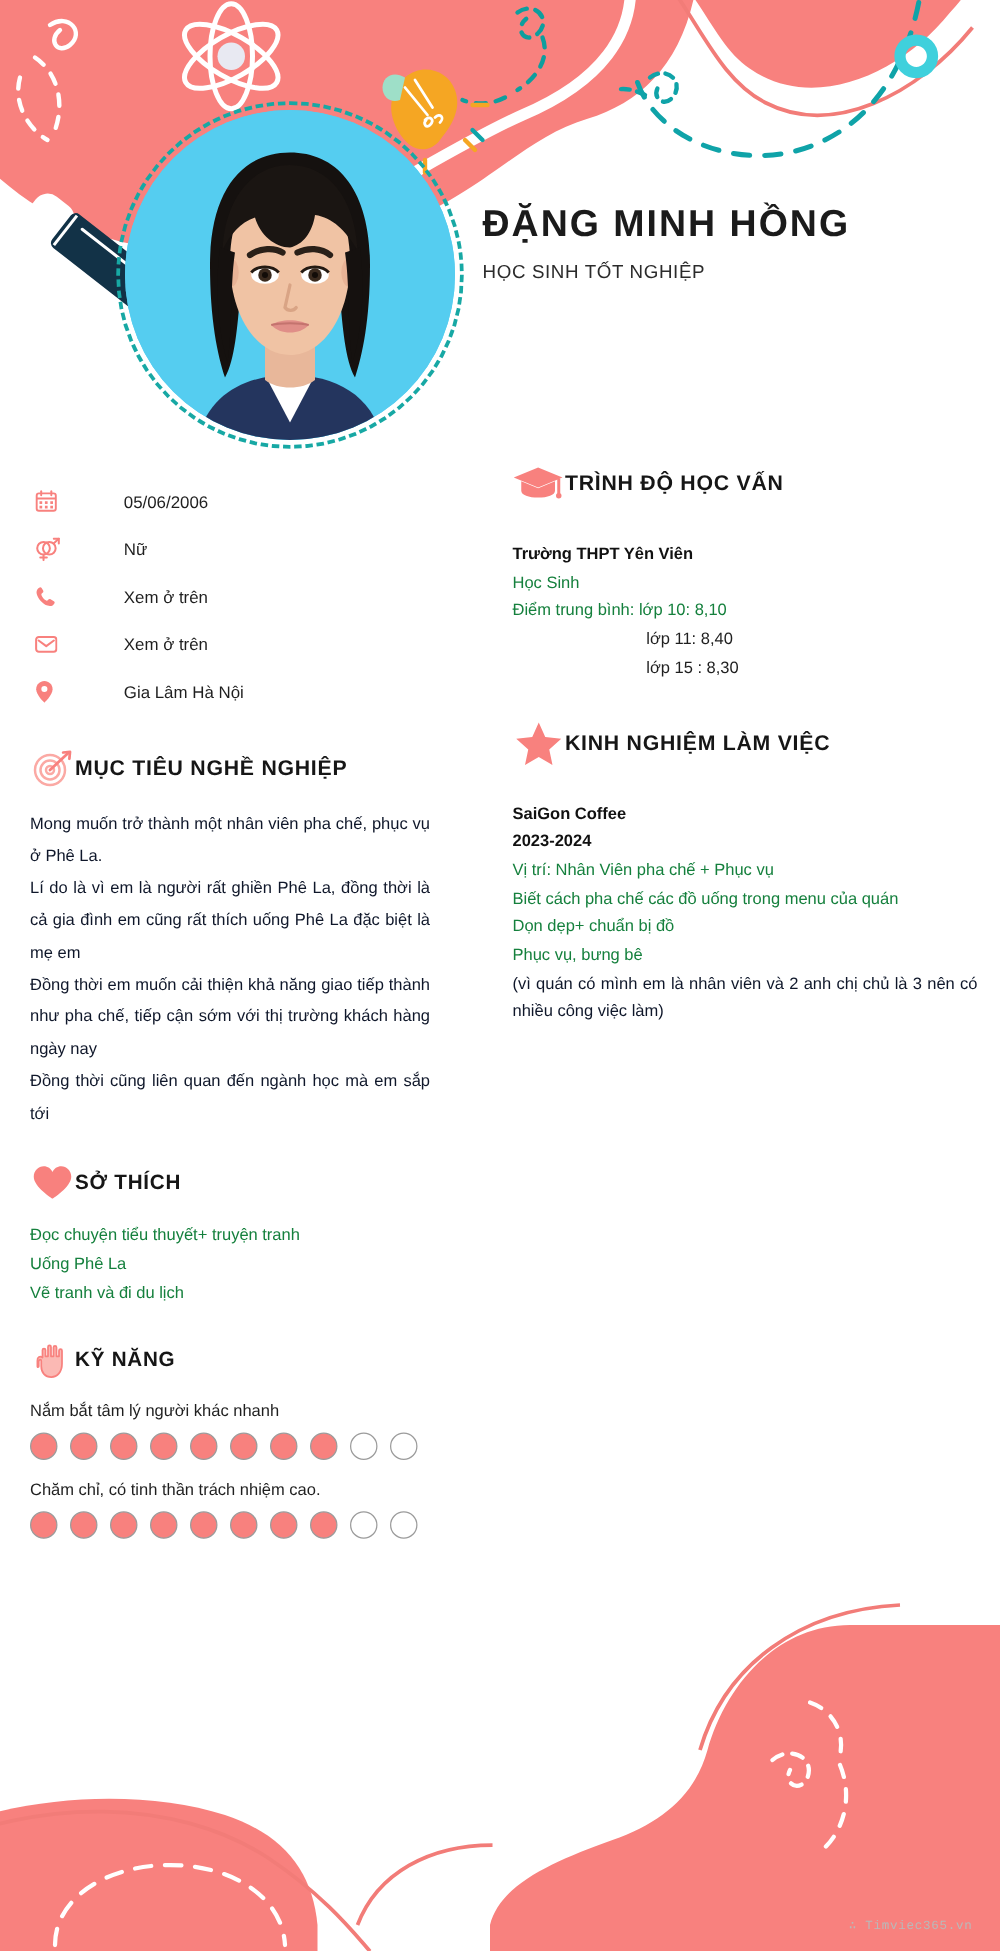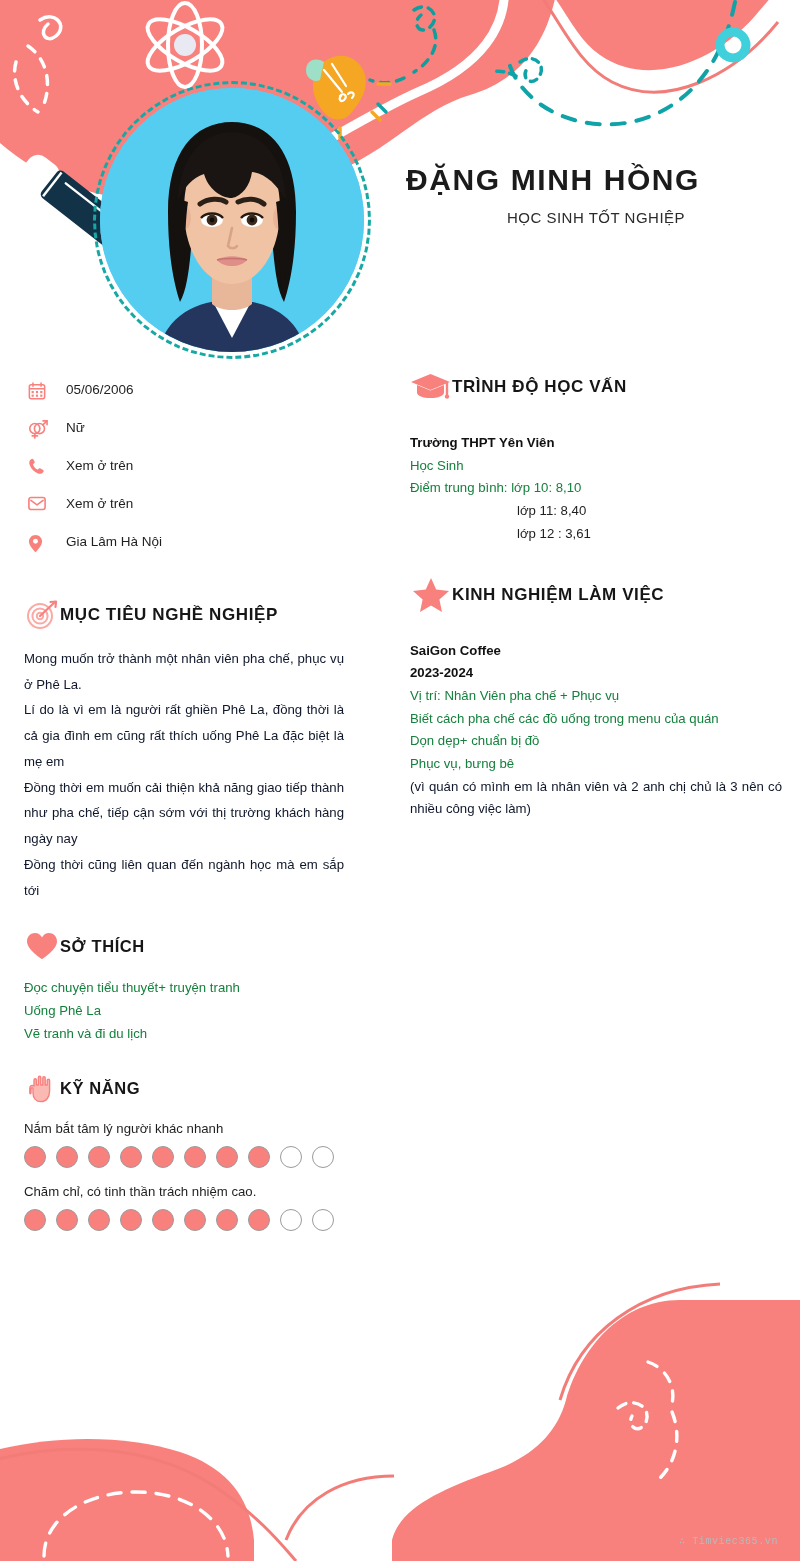--- a/index.html
+++ b/index.html
@@ -57,61 +57,61 @@
     width: 264px; height: 264px;
     border-radius: 50%;
     overflow: hidden;
     background: #55cdf0;
   }
   .photo-svg { display: block; width: 264px; height: 264px; }
 
   
   .name-block {
     position: absolute;
-    left: 406px;
+    left: 386px;
     top: 163px;
     width: 380px;
   }
   .name-title {
     font-size: 30px;
     font-weight: 700;
     letter-spacing: 1.6px;
     color: #1b1b1b;
     line-height: 1.12;
     margin: 0;
     white-space: nowrap;
   }
   .name-sub {
     font-size: 15px;
     font-weight: 400;
     letter-spacing: 0.5px;
     color: #2b2b2b;
     margin: 12px 0 0 0;
-    text-align: center;
   }
 
   
   .col-left {
     position: absolute;
     left: 24px;
     top: 382px;
     width: 320px;
   }
   .col-right {
     position: absolute;
     left: 410px;
     top: 370px;
     width: 372px;
   }
 
   
   .contact-row {
     display: flex;
-    align-items: flex-start;
+    align-items: center;
     height: 38px;
+    gap: 33px;
   }
   .contact-icon {
     width: 32px;
     min-width: 32px;
     display: flex;
     align-items: center;
     justify-content: flex-start;
     padding-left: 4px;
     box-sizing: border-box;
   }
@@ -508,21 +508,21 @@
             <circle cx="37" cy="24.6" r="2.2" fill="#F8817E"></circle>
           </svg>
         </span>
         <span class="sec-title big">TRÌNH ĐỘ HỌC VẤN</span>
       </div>
       <div style="height:14px"></div>
       <div class="bold-line">Trường THPT Yên Viên</div>
       <div class="body-line">Học Sinh</div>
       <div class="body-line">Điểm trung bình: lớp 10: 8,10</div>
       <div class="indent-line">lớp 11: 8,40</div>
-      <div class="indent-line">lớp 12 : 3,61</div>
+      <div class="indent-line">lớp 15 : 8,30</div>
     </div>
 
     <div style="margin-top:32px">
       <div class="sec-head">
         <span class="sec-icon" style="width:42px;min-width:42px;">
           <svg width="38" height="36" viewBox="0 0 38 36">
             <path d="M 19 1 L 24.2 12.6 L 37 14 L 27.4 22.6 L 30 35 L 19 28.6
                      L 8 35 L 10.6 22.6 L 1 14 L 13.8 12.6 Z" fill="#F8817E"></path>
           </svg>
         </span>

